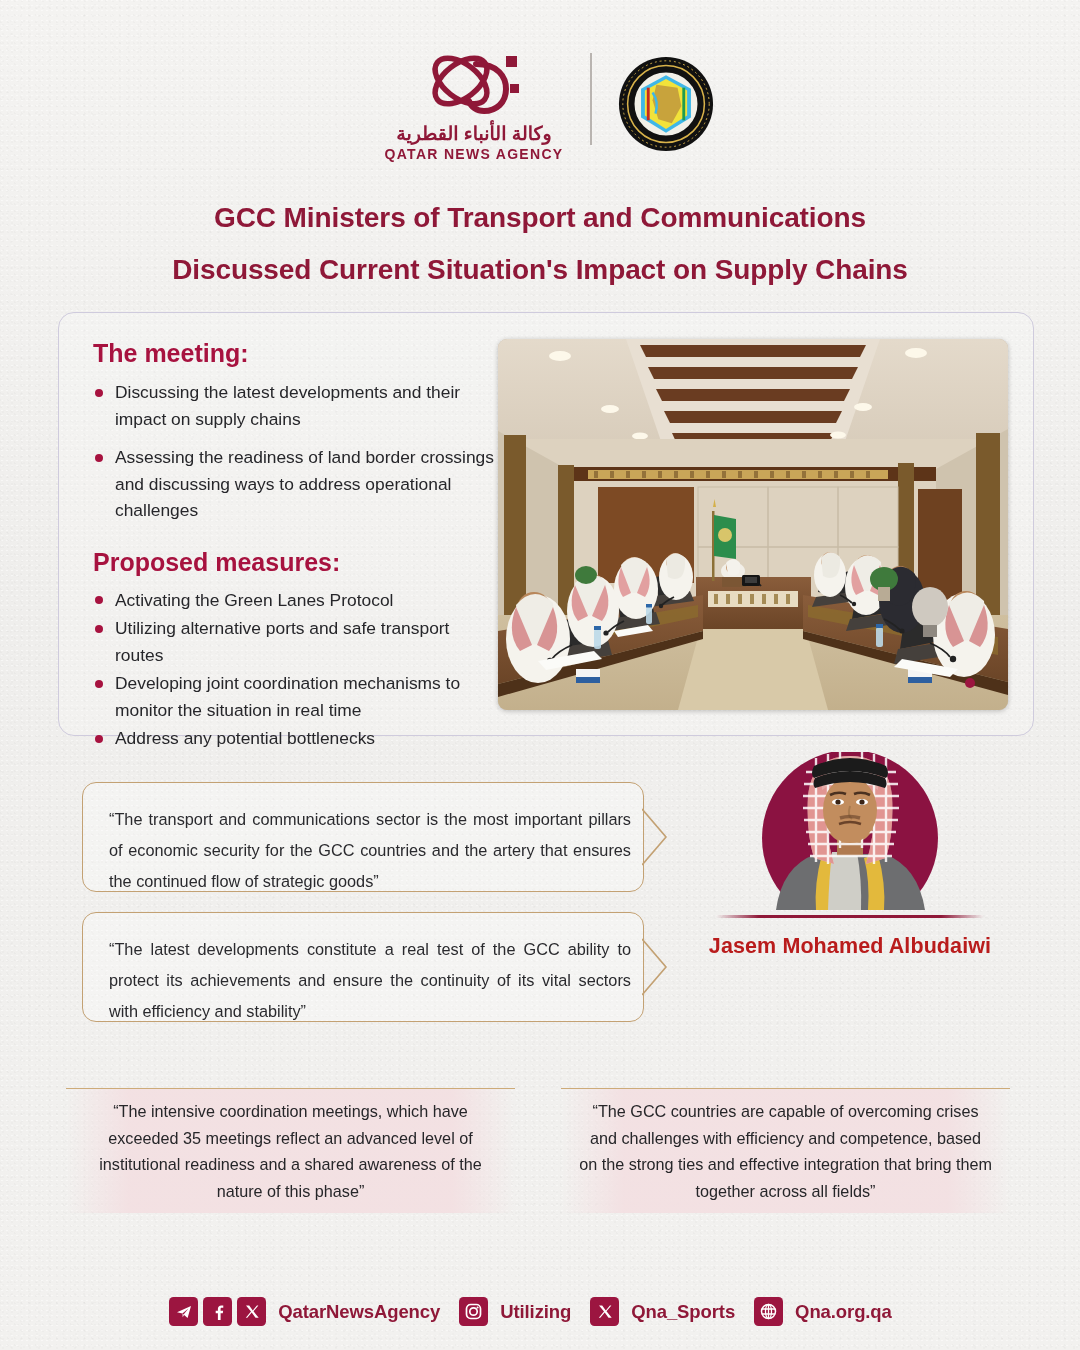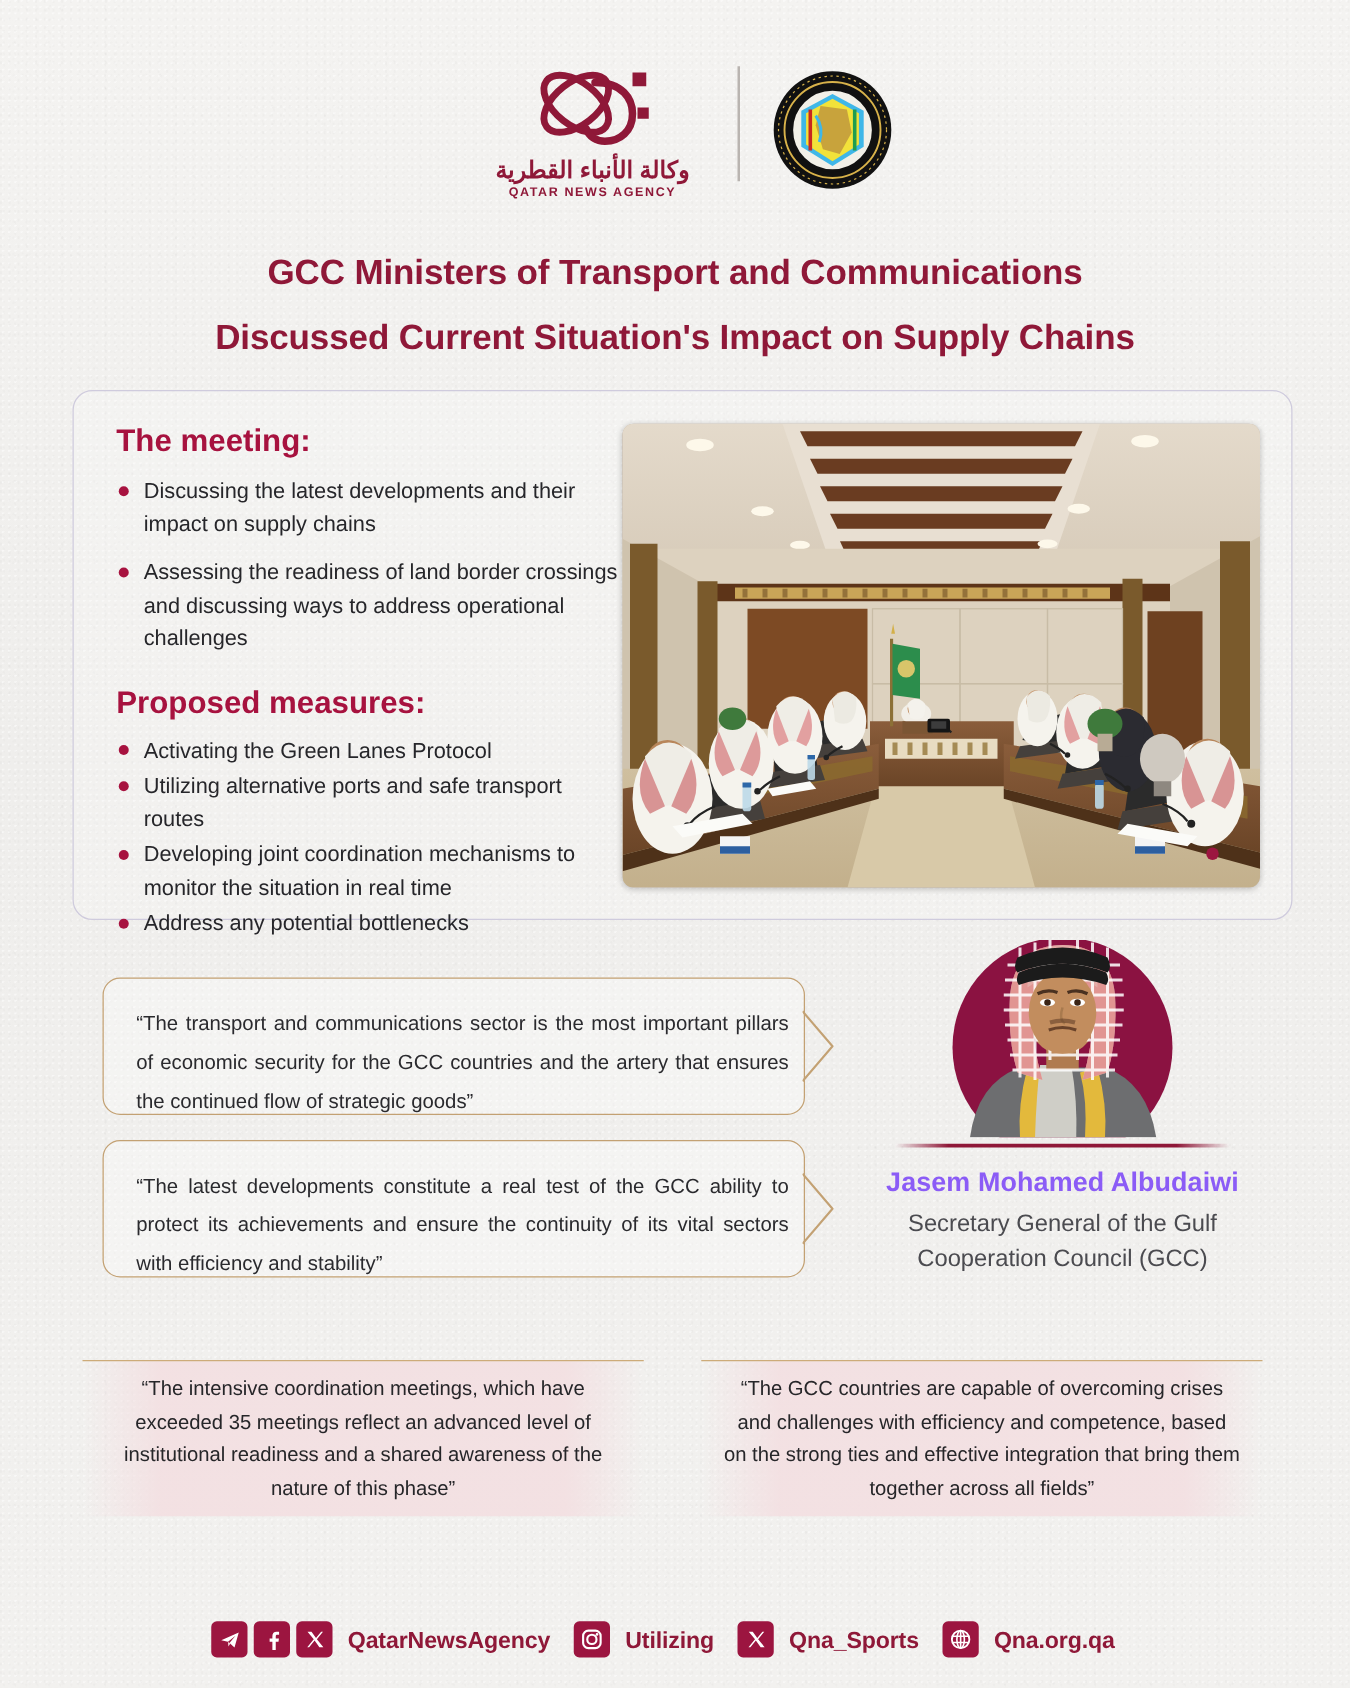--- a/index.html
+++ b/index.html
@@ -36,21 +36,21 @@
     height: 120px;
     text-align: right;
   }
   .qna-logo { display: flex; flex-direction: column; align-items: center; width: 215px; }
   .qna-mark { width: 120px; height: 72px; }
   .qna-ar {
     color: #8f1838; font-size: 19px; font-weight: bold;
     letter-spacing: .5px; margin-top: 3px; direction: rtl;
   }
   .qna-en {
-    color: #8f1838; font-size: 10px; font-weight: bold;
+    color: #8f1838; font-size: 14px; font-weight: bold;
     letter-spacing: 1.3px; margin-top: 1px;
   }
   .hdr-divider {
     width: 2px; height: 92px; background: #b9b4b0; margin: 0 26px 10px 8px;
   }
   .gcc-emblem { width: 96px; height: 96px; }
 
   
   .title-block {
     position: absolute; top: 192px; left: 0; right: 0; text-align: center;
@@ -141,21 +141,21 @@
   }
   .portrait-wrap {
     position: relative; width: 213px; height: 158px;
     margin: 0 auto; overflow: hidden;
   }
   .portrait-rule {
     width: 268px; height: 3px; margin: 5px auto 0;
     background: linear-gradient(90deg, rgba(143,24,56,0) 0%, #8f1838 16%, #8f1838 84%, rgba(143,24,56,0) 100%);
   }
   .speaker-name {
-    color: #8b5cf6; font-size: 21.5px; font-weight: bold;
+    color: #b91c1c; font-size: 21.5px; font-weight: bold;
     margin-top: 16px; letter-spacing: .1px;
   }
   .speaker-title {
     color: #4b4b50; font-size: 19px; line-height: 28px; margin-top: 7px;
   }
 
   
   .bq {
     position: absolute; top: 1088px;
     width: 449px; height: 125px;
@@ -539,24 +539,20 @@
         <circle cx="118" cy="50" r="2.6" fill="#3a2416"></circle>
         <path d="M86 43 q8 -4 16 -1" stroke="#4a3120" stroke-width="2.6" fill="none"></path>
         <path d="M110 42 q8 -3 16 1" stroke="#4a3120" stroke-width="2.6" fill="none"></path>
         <path d="M106 54 q-3 10 2 13" stroke="#a87a4e" stroke-width="2" fill="none"></path>
         <path d="M95 72 q11 -4 22 0" stroke="#6a432a" stroke-width="2.4" fill="none"></path>
         <path d="M96 66 q10 -3 20 0" stroke="#5d3b25" stroke-width="3.4" fill="none" opacity=".55"></path>
       </svg>
     </div>
     <div class="portrait-rule"></div>
     <div class="speaker-name">Jasem Mohamed Albudaiwi</div>
-    <div class="speaker-title">
-      <div>Secretary General of the Gulf</div>
-      <div>Cooperation Council (GCC)</div>
-    </div>
   </div>
 
   <div class="bq" id="bq-1">
     <p>“The intensive coordination meetings, which have exceeded 35 meetings reflect an advanced level of institutional readiness and a shared awareness of the nature of this phase”</p>
   </div>
   <div class="bq" id="bq-2">
     <p>“The GCC countries are capable of overcoming crises and challenges with efficiency and competence, based on the strong ties and effective integration that bring them together across all fields”</p>
   </div>
 
   <div class="footer">

